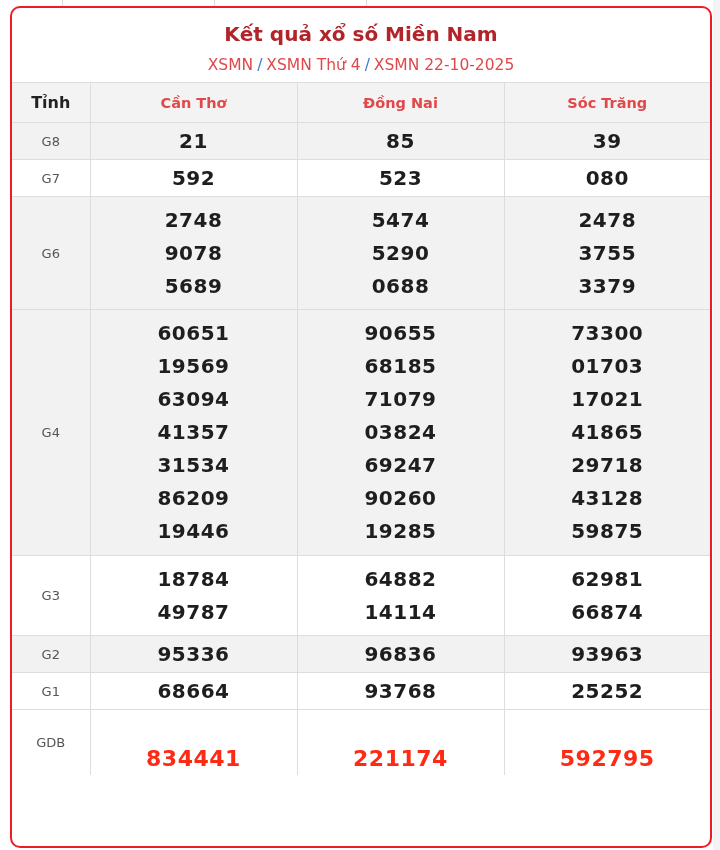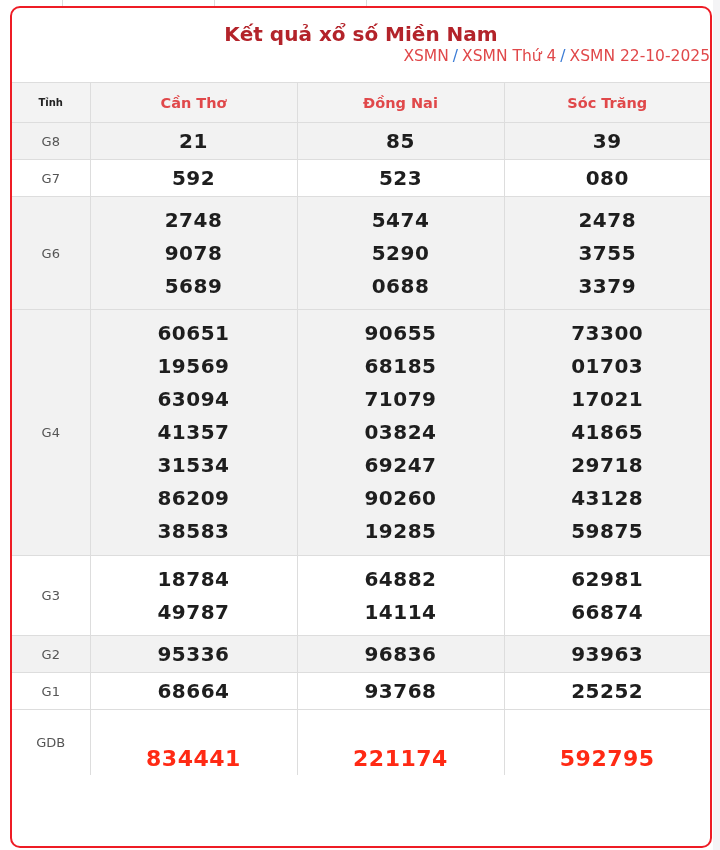--- a/index.html
+++ b/index.html
@@ -46,23 +46,22 @@
     }
     .card-title {
       font-size: 20px;
       font-weight: bold;
       color: #b3232a;
       line-height: 24px;
     }
     .card-subtitle {
       font-size: 15.5px;
       line-height: 20px;
-      margin-top: 0;
+      margin-top: 9px;
       color: #e0484a;
-      text-align: right;
     }
     .card-subtitle .crumb {
       color: #e0484a;
       text-decoration: none;
       cursor: pointer;
     }
     .card-subtitle .sep {
       color: #3a7bd5;
       margin: 0 4px;
     }
@@ -78,21 +77,21 @@
       border: 1px solid #dddddd;
       text-align: center;
       vertical-align: middle;
       padding: 0;
     }
     table.results tr > :first-child { border-left: none; }
     table.results tr > :last-child { border-right: none; }
     table.results tr:last-child > * { border-bottom: none; }
     table.results thead tr { height: 40px; background: #f3f3f3; }
     table.results thead th.label-head {
-      font-size: 10px;
+      font-size: 16px;
       font-weight: bold;
       color: #222222;
     }
     table.results thead th.prov-head {
       font-size: 14.5px;
       font-weight: bold;
       color: #e0484a;
     }
     table.results tbody tr.shade { background: #f2f2f2; }
     table.results tbody tr.plain { background: #ffffff; }
@@ -196,21 +195,21 @@
         </tr>
         <tr class="shade r7">
           <td class="prize-label">G4</td>
           <td class="nums">
             <span class="num">60651</span>
             <span class="num">19569</span>
             <span class="num">63094</span>
             <span class="num">41357</span>
             <span class="num">31534</span>
             <span class="num">86209</span>
-            <span class="num">38583</span>
+            <span class="num">19446</span>
           </td>
           <td class="nums">
             <span class="num">90655</span>
             <span class="num">68185</span>
             <span class="num">71079</span>
             <span class="num">03824</span>
             <span class="num">69247</span>
             <span class="num">90260</span>
             <span class="num">19285</span>
           </td>

